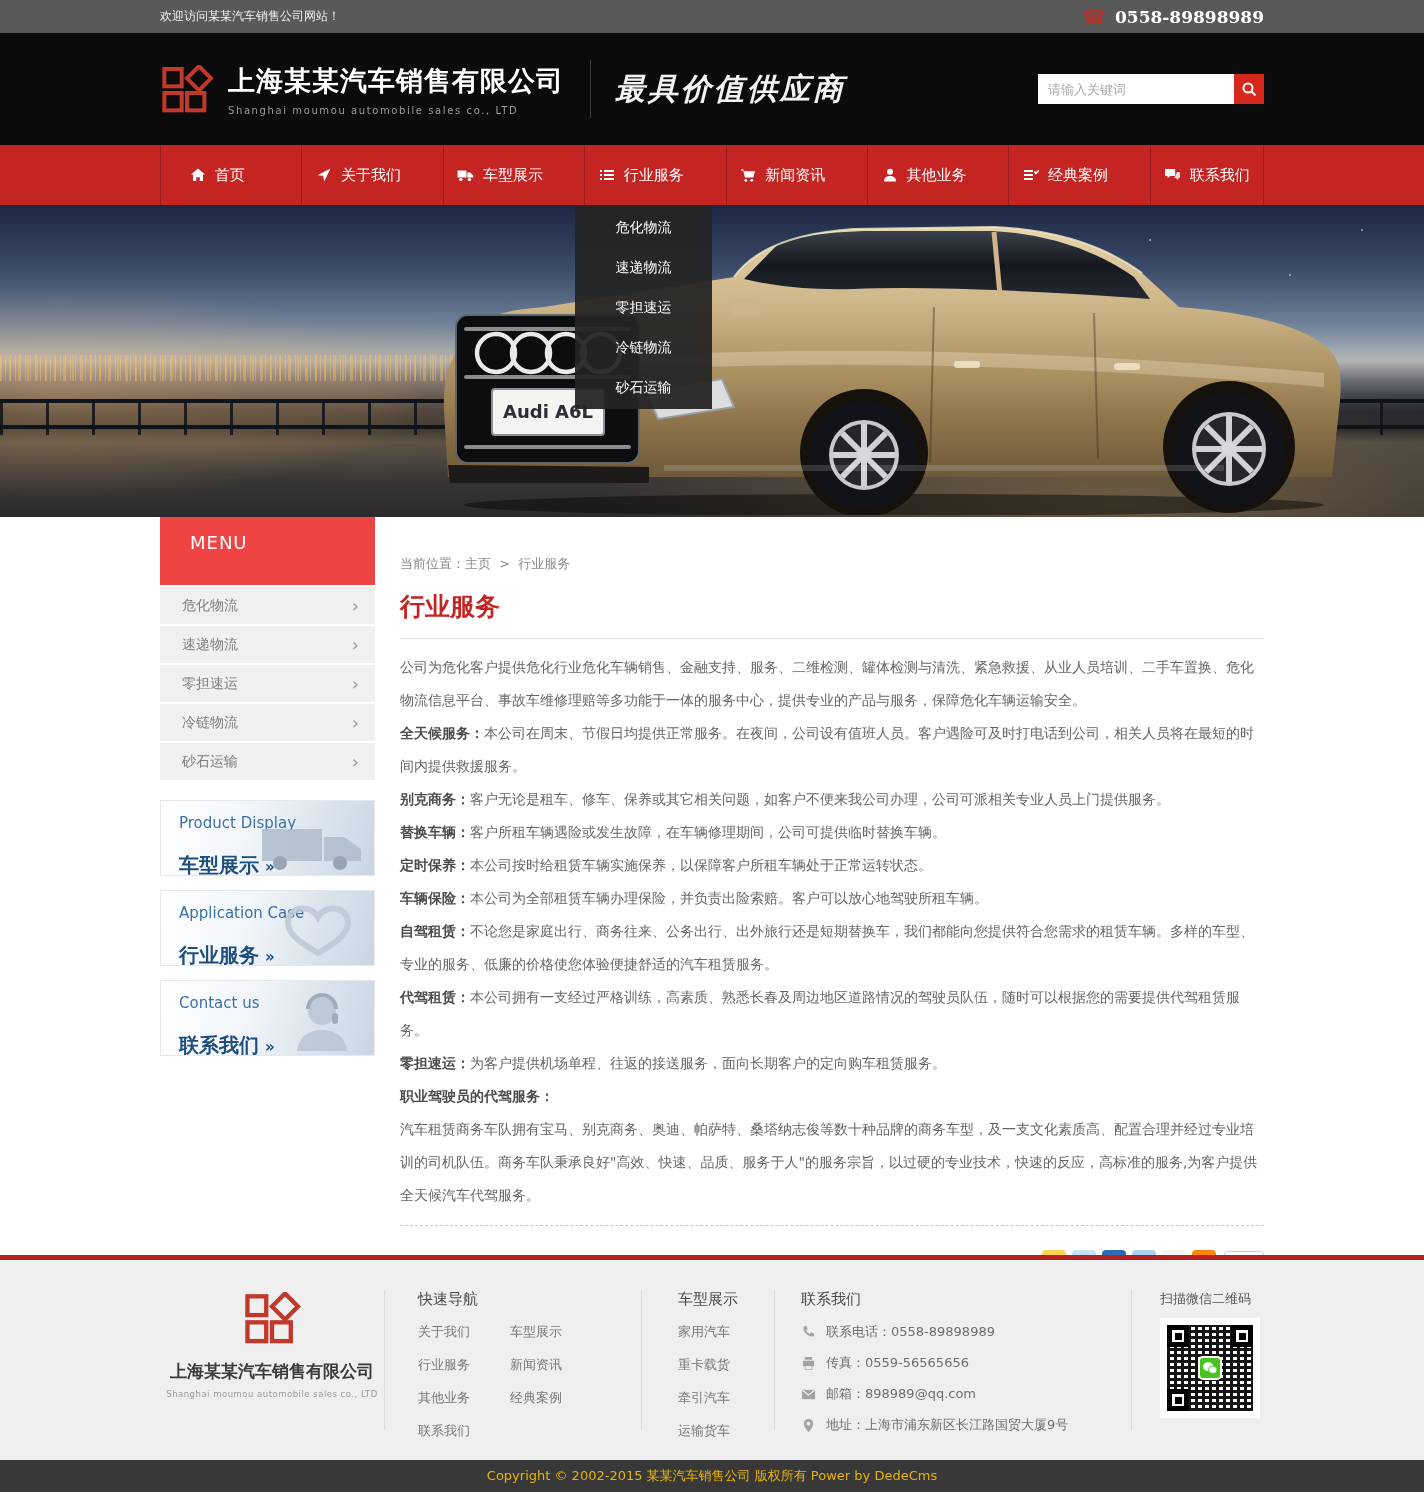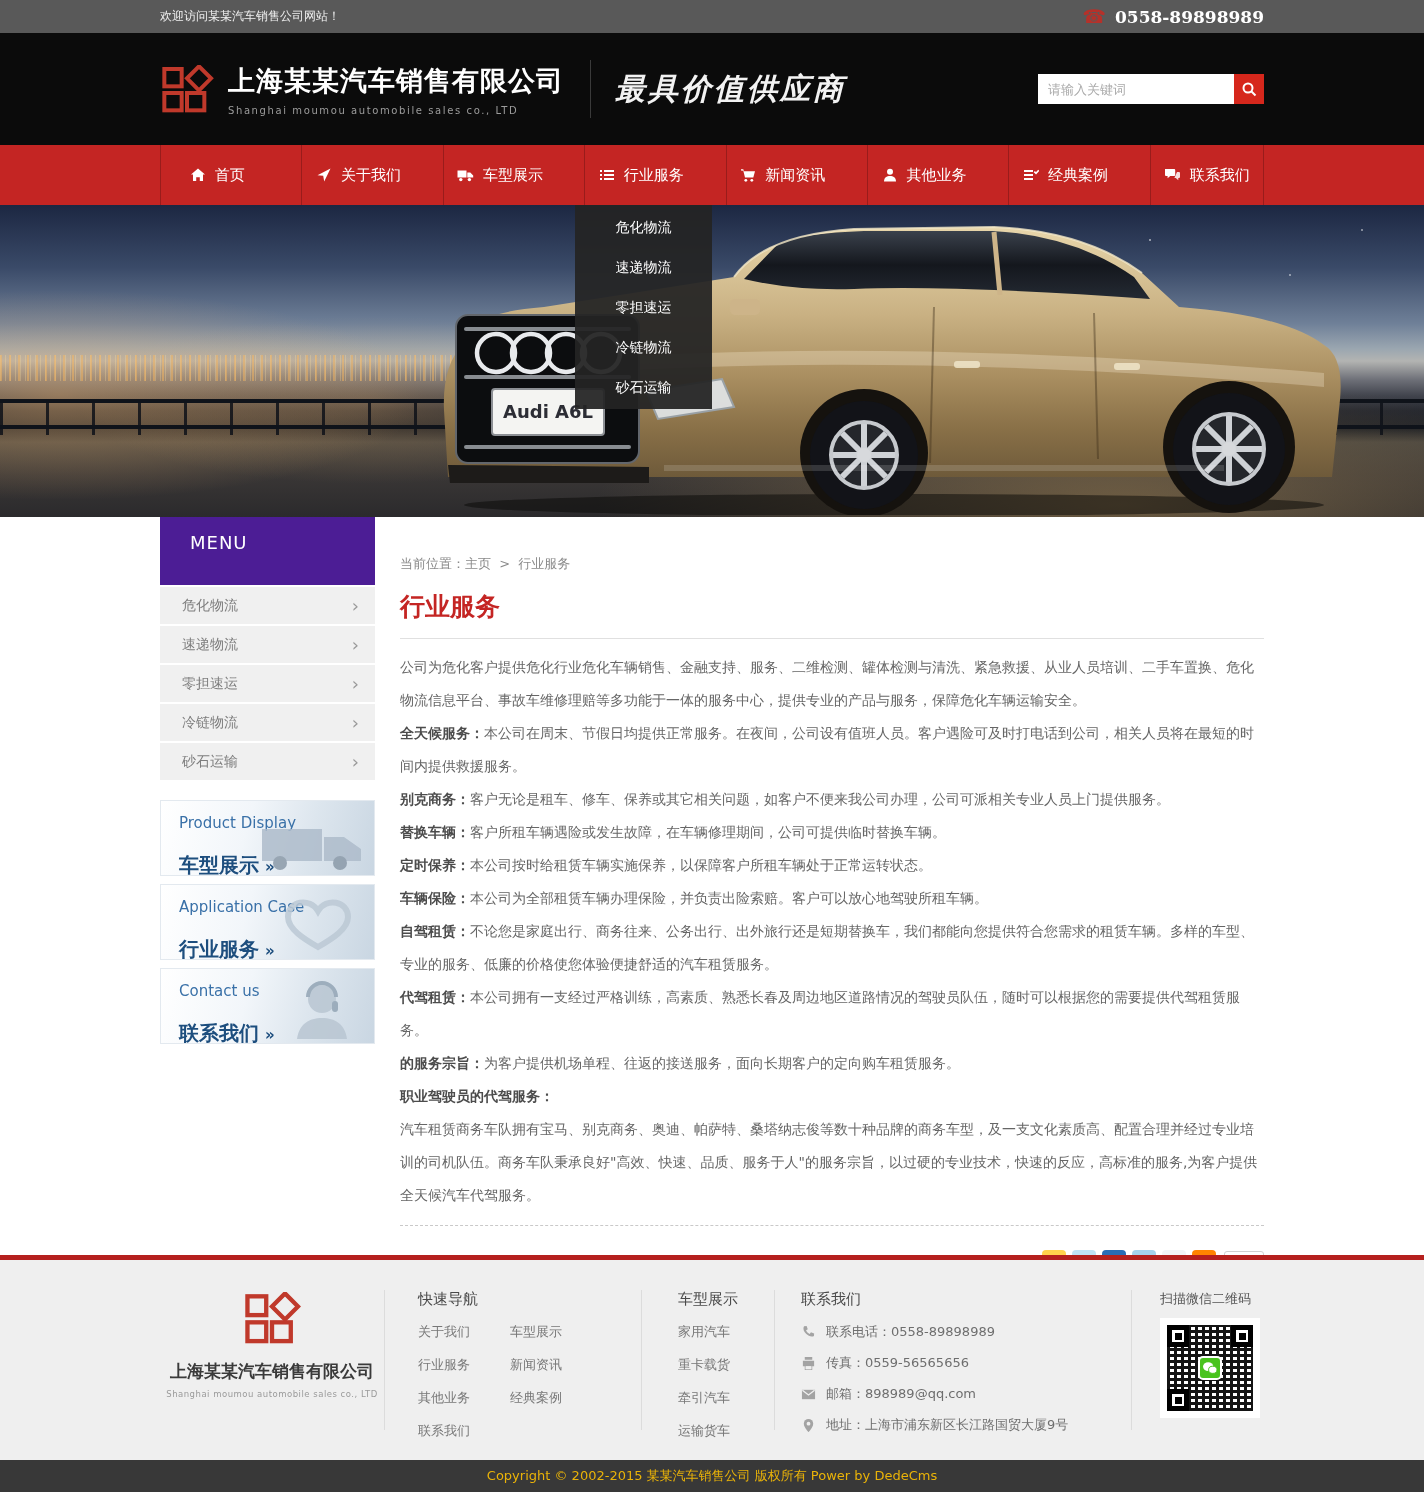--- a/index.html
+++ b/index.html
@@ -70,29 +70,29 @@
       repeating-linear-gradient(90deg, rgba(14,17,24,.85) 0 3px, transparent 3px 46px);
   }
   .car { position:absolute; right:70px; bottom:2px; }
   .dropdown { position:absolute; left:575px; top:0; width:137px;
     background:rgba(36,36,36,.94); z-index:6; padding:2px 0; }
   .dropdown-item { height:40px; line-height:40px; text-align:center; color:#fff; font-size:14px; }
 
   
   .content { display:flex; height:738px; overflow:hidden; }
   .sidebar { width:215px; margin-top:-62px; position:relative; z-index:5; }
-  .side-head { height:130px; background:#4c1d95; color:#fff; padding:27px 0 0 30px; }
+  .side-head { height:130px; background:#ef4444; color:#fff; padding:27px 0 0 30px; }
   .side-title { font-size:30px; font-weight:bold; }
   .side-sub { font-size:18px; letter-spacing:1px; margin-top:9px; }
   .side-menu { margin-top:2px; }
   .side-item { height:37px; background:#f0f0f0; margin-bottom:2px; display:flex;
     align-items:center; justify-content:space-between; padding:0 16px 0 22px;
     color:#7d7d7d; font-size:14px; cursor:pointer; }
   .chev { color:#9a9a9a; font-size:18px; }
-  .promos { margin-top:20px; display:flex; flex-direction:column; gap:8px; }
+  .promos { margin-top:20px; display:flex; flex-direction:column; gap:14px; }
   .promo { height:76px; position:relative; overflow:hidden; cursor:pointer;
     border:1px solid #e3e9ef; padding:13px 0 0 18px;
     background:linear-gradient(105deg,#ffffff 0%,#f2f6fa 40%,#dde6ee 68%,#c9d6e2 100%); }
   .promo-en { font-size:15px; color:#3a71a8; }
   .promo-zh { font-size:20px; font-weight:bold; color:#1d4e7e; margin-top:20px; }
   .promo-zh .arrow { font-size:15px; margin-left:6px; }
   .promo-deco { position:absolute; right:2px; bottom:2px; opacity:.85; }
 
   .main { flex:1; padding:38px 0 0 25px; }
   .breadcrumb { font-size:13px; color:#8a8a8a; }
@@ -441,21 +441,21 @@
         <p class="para"><b class="lead">替换车辆：</b><span>客户所租车辆遇险或发生故障，在车辆修理期间，公司可提供临时替换车辆。</span></p>
 
         <p class="para"><b class="lead">定时保养：</b><span>本公司按时给租赁车辆实施保养，以保障客户所租车辆处于正常运转状态。</span></p>
 
         <p class="para"><b class="lead">车辆保险：</b><span>本公司为全部租赁车辆办理保险，并负责出险索赔。客户可以放心地驾驶所租车辆。</span></p>
 
         <p class="para"><b class="lead">自驾租赁：</b><span>不论您是家庭出行、商务往来、公务出行、出外旅行还是短期替换车，我们都能向您提供符合您需求的租赁车辆。多样的车型、专业的服务、低廉的价格使您体验便捷舒适的汽车租赁服务。</span></p>
 
         <p class="para"><b class="lead">代驾租赁：</b><span>本公司拥有一支经过严格训练，高素质、熟悉长春及周边地区道路情况的驾驶员队伍，随时可以根据您的需要提供代驾租赁服务。</span></p>
 
-        <p class="para"><b class="lead">的服务宗旨：</b><span>为客户提供机场单程、往返的接送服务，面向长期客户的定向购车租赁服务。</span></p>
+        <p class="para"><b class="lead">零担速运：</b><span>为客户提供机场单程、往返的接送服务，面向长期客户的定向购车租赁服务。</span></p>
 
         <p class="para"><b class="lead">职业驾驶员的代驾服务：</b><span></span></p>
 
         <p class="para"><b class="lead"></b><span>汽车租赁商务车队拥有宝马、别克商务、奥迪、帕萨特、桑塔纳志俊等数十种品牌的商务车型，及一支文化素质高、配置合理并经过专业培训的司机队伍。商务车队秉承良好"高效、快速、品质、服务于人"的服务宗旨，以过硬的专业技术，快速的反应，高标准的服务,为客户提供全天候汽车代驾服务。</span></p>
       </div>
     <div class="dotted"></div>
     <div class="share-row">
       <div class="share-list">
 
           <a class="share-btn" style="background: rgb(255, 211, 77); color: rgb(59, 120, 195);"></a>

